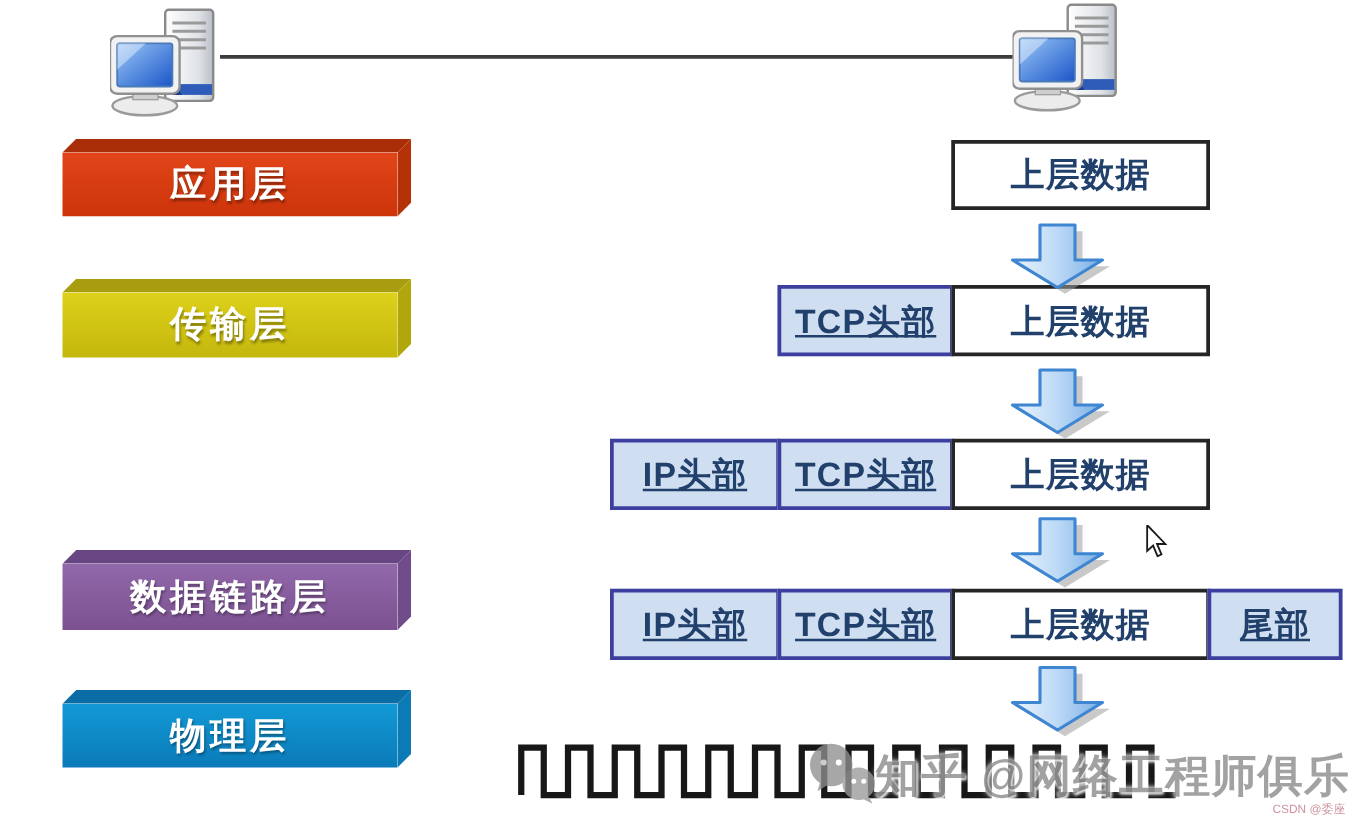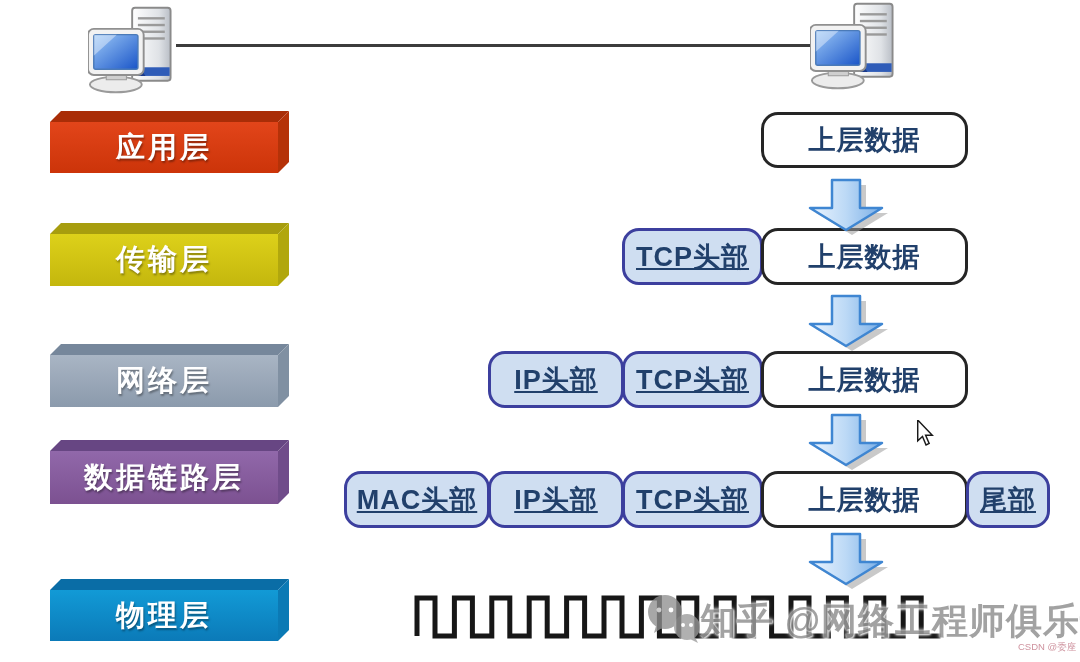--- a/index.html
+++ b/index.html
@@ -4,41 +4,41 @@
 <style>
   html,body{margin:0;padding:0;background:#fff;}
   .stage{position:relative;width:1080px;height:662px;background:#fff;overflow:hidden;
          font-family:"Liberation Sans","DejaVu Sans",sans-serif;}
   .abs{position:absolute;}
 
   
   .net-line{left:176px;top:44px;width:640px;height:3px;background:#3c3c3c;}
 
   
-  .bar{position:absolute;left:50px;width:228px;display:flex;align-items:center;justify-content:center;}
+  .bar{position:absolute;left:50px;width:268px;display:flex;align-items:center;justify-content:center;}
   .bar .lbl{color:#fff;font-weight:bold;font-size:29px;letter-spacing:3px;
             text-shadow:1px 2px 2px rgba(0,0,0,.35);}
   .bar::before{content:"";position:absolute;left:0;top:-11px;width:calc(100% + 11px);height:11px;
                clip-path:polygon(0 100%, 11px 0, 100% 0, calc(100% - 11px) 100%);}
   .bar::after{content:"";position:absolute;left:100%;top:-11px;width:11px;height:calc(100% + 11px);
               clip-path:polygon(0 11px, 100% 0, 100% calc(100% - 11px), 0 100%);}
   .bar-app{top:122px;height:51px;background:linear-gradient(#e2451a,#cc3409);}
   .bar-app::before{background:#a92d07;} .bar-app::after{background:#b53208;}
   .bar-trans{top:234px;height:52px;background:linear-gradient(#ddd11a,#c4b70d);}
   .bar-trans::before{background:#a79d0e;} .bar-trans::after{background:#b1a70d;}
   .bar-net{top:355px;height:52px;background:linear-gradient(#a9b5c4,#8b9aac);}
   .bar-net::before{background:#76879b;} .bar-net::after{background:#8090a2;}
   .bar-link{top:451px;height:53px;background:linear-gradient(#9168aa,#7c5191);}
   .bar-link::before{background:#674683;} .bar-link::after{background:#704c8a;}
-  .bar-phy{top:590px;height:51px;background:linear-gradient(#129ad6,#0b7ab8);}
+  .bar-phy{top:563px;height:51px;background:linear-gradient(#129ad6,#0b7ab8);}
   .bar-phy::before{background:#0a6da6;} .bar-phy::after{background:#0b7ab5;}
 
   
   .cell{position:absolute;box-sizing:border-box;display:flex;align-items:center;justify-content:center;
-        font-size:27px;font-weight:600;color:#21406b;letter-spacing:1px;border-radius:17px;}
+        font-size:27px;font-weight:600;color:#21406b;letter-spacing:1px;}
   .cell.header{background:#cfdef1;border:3px solid #3c3f9e;text-decoration:underline;}
   .cell.data{background:#ffffff;border:3px solid #252525;}
 
   .watermark{left:700px;top:597px;color:#969696;font-size:36px;font-weight:bold;letter-spacing:1px;
              opacity:.88;white-space:nowrap;
              text-shadow:0 0 3px #fff,0 0 5px #fff,1px 1px 2px #fff;}
   .csdn{left:1018px;top:641px;font-size:9.5px;color:#c98794;opacity:.9;filter:blur(.4px);white-space:nowrap;text-align:right;}
 </style>
 </head>
 <body>
@@ -89,44 +89,40 @@
   <svg class="abs" style="left:810px;top:0px" width="96" height="92" viewBox="0 0 100 92">
       <use href="#pc"></use>
     </svg>
 
   <div class="bar bar-app">
       <span class="lbl">应用层</span>
     </div>
   <div class="bar bar-trans">
       <span class="lbl">传输层</span>
     </div>
-  <div class="bar bar-net">
-      <span class="lbl">网络层</span>
-    </div>
   <div class="bar bar-link">
       <span class="lbl">数据链路层</span>
     </div>
   <div class="bar bar-phy">
       <span class="lbl">物理层</span>
     </div>
 
   <div class="cell data" style="left:761px;top:112px;width:207px;height:56px">上层数据</div>
 
   <div class="cell header" style="left:622px;top:228px;width:141px;height:57px">TCP头部</div>
   <div class="cell data" style="left:761px;top:228px;width:207px;height:57px">上层数据</div>
 
   <div class="cell header" style="left:488px;top:351px;width:136px;height:57px">IP头部</div>
   <div class="cell header" style="left:622px;top:351px;width:141px;height:57px">TCP头部</div>
   <div class="cell data" style="left:761px;top:351px;width:207px;height:57px">上层数据</div>
 
-  <div class="cell header" style="left:344px;top:471px;width:146px;height:57px">MAC头部</div>
   <div class="cell header" style="left:488px;top:471px;width:136px;height:57px">IP头部</div>
   <div class="cell header" style="left:622px;top:471px;width:141px;height:57px">TCP头部</div>
   <div class="cell data" style="left:761px;top:471px;width:207px;height:57px">上层数据</div>
-  <div class="cell header" style="left:966px;top:471px;width:84px;height:57px">尾部</div>
+  <div class="cell header" style="left:966px;top:471px;width:108px;height:57px">尾部</div>
 
   <svg class="abs" style="left:806px;top:178px" width="86" height="60" viewBox="0 0 86 60">
       <use href="#darrow"></use>
     </svg>
   <svg class="abs" style="left:806px;top:294px" width="86" height="60" viewBox="0 0 86 60">
       <use href="#darrow"></use>
     </svg>
   <svg class="abs" style="left:806px;top:413px" width="86" height="60" viewBox="0 0 86 60">
       <use href="#darrow"></use>
     </svg>

